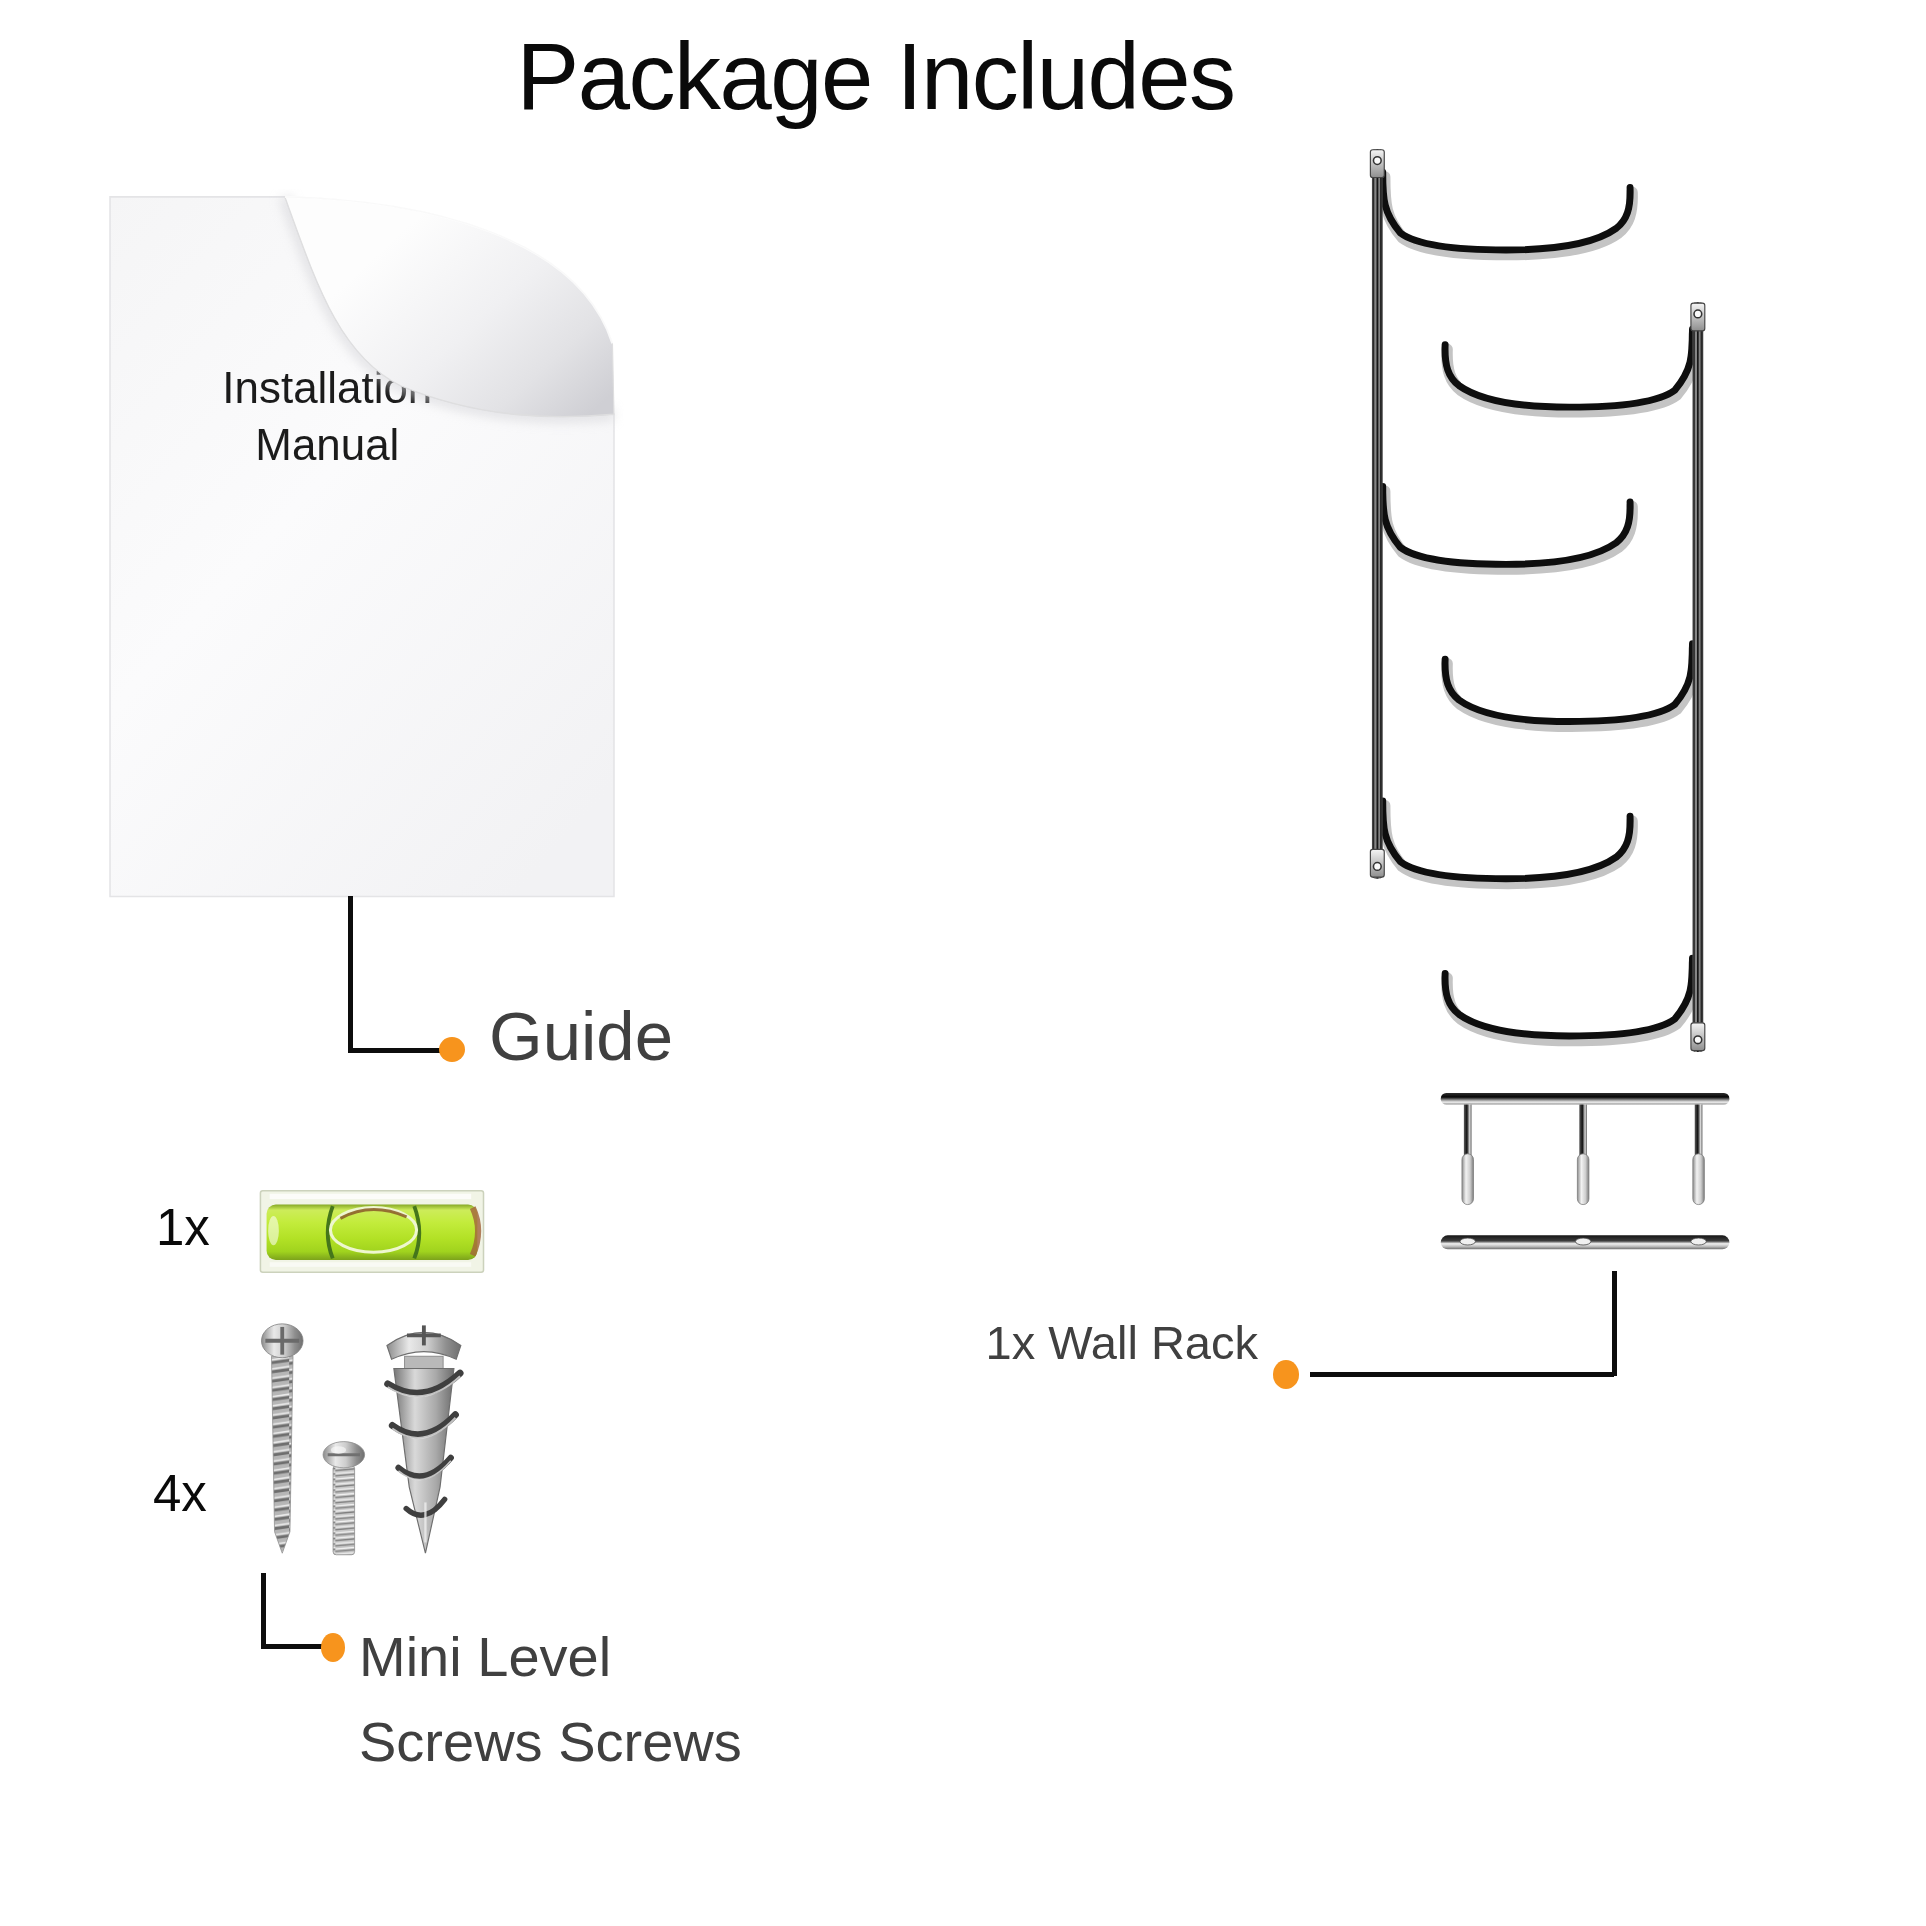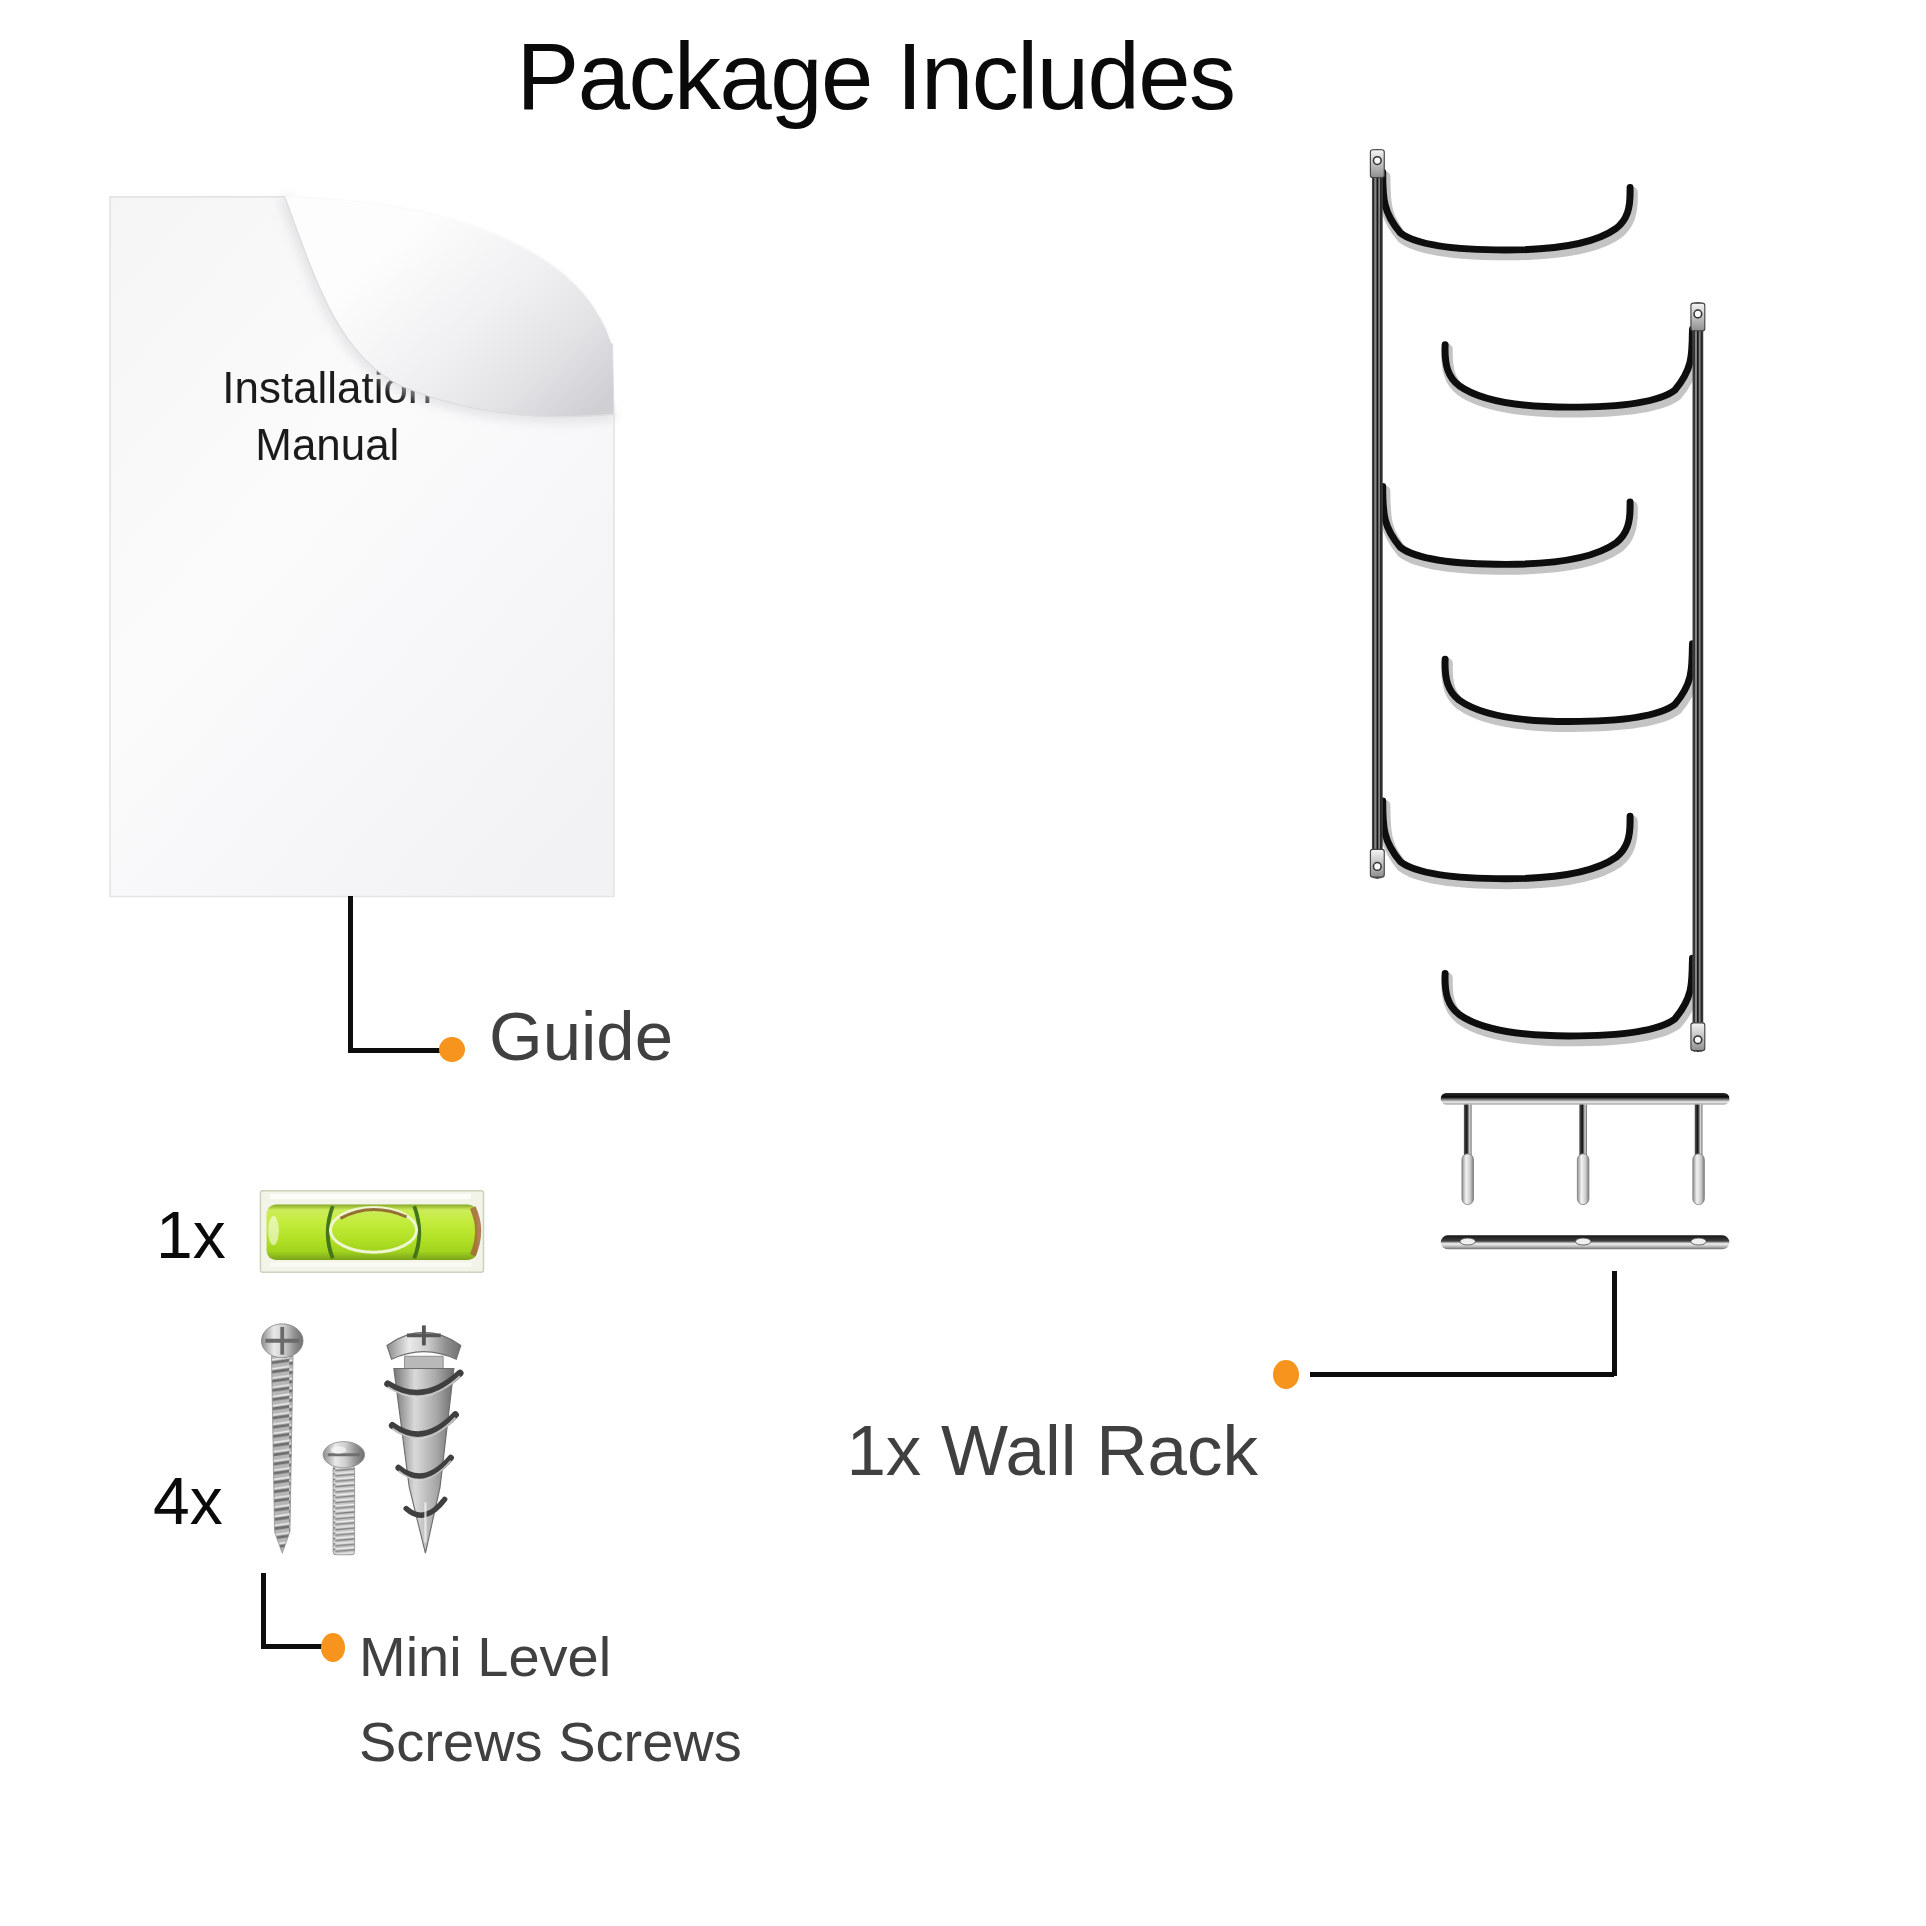--- a/index.html
+++ b/index.html
@@ -4,21 +4,21 @@
 <style>
   html,body{margin:0;padding:0;}
   body{width:1926px;height:1926px;background:#ffffff;position:relative;overflow:hidden;
        font-family:"Liberation Sans", sans-serif;color:#111;}
   .abs{position:absolute;}
   .title{left:0;top:23px;width:1720px;text-align:center;font-size:94px;letter-spacing:-1.5px;
          color:#0a0a0a;padding-left:31px;box-sizing:border-box;}
   .callout-line{background:#0d0d0d;}
   .dot{background:#F7941D;border-radius:50%;}
   .lbl{font-size:71px;color:#404040;line-height:1;white-space:nowrap;}
-  .qty{font-size:66px;color:#0a0a0a;line-height:1;}
+  .qty{font-size:51px;color:#0a0a0a;line-height:1;}
   .parts-list div{line-height:85px;}
   svg{display:block;}
 </style>
 </head>
 <body>
 
 <div class="abs title">Package Includes</div>
 
 <svg class="abs" style="left:100px;top:189px" width="524" height="717" viewBox="0 0 680 930">
   <defs>
@@ -241,14 +241,14 @@
     <rect x="10" y="198" width="375" height="18" rx="9" fill="url(#barG2)"></rect>
     <ellipse cx="45" cy="206" rx="10" ry="4.5" fill="#f0f0f0" stroke="#444444" stroke-width="1"></ellipse>
     <ellipse cx="195" cy="206" rx="10" ry="4.5" fill="#f0f0f0" stroke="#444444" stroke-width="1"></ellipse>
     <ellipse cx="345" cy="206" rx="10" ry="4.5" fill="#f0f0f0" stroke="#444444" stroke-width="1"></ellipse>
   </g>
 </svg>
 
 <div class="abs callout-line" style="left:1612px;top:1271px;width:4.6px;height:105px"></div>
 <div class="abs callout-line" style="left:1310px;top:1372px;width:304px;height:4.6px"></div>
 <div class="abs dot" style="left:1273px;top:1360px;width:26px;height:28.5px"></div>
-<div class="abs lbl" style="left:796px;top:1415px;width:462px;text-align:right;font-size:71px">1x Wall Rack</div>
+<div class="abs lbl" style="left:796px;top:1319px;width:462px;text-align:right;font-size:47px">1x Wall Rack</div>
 
 
 </body></html>

